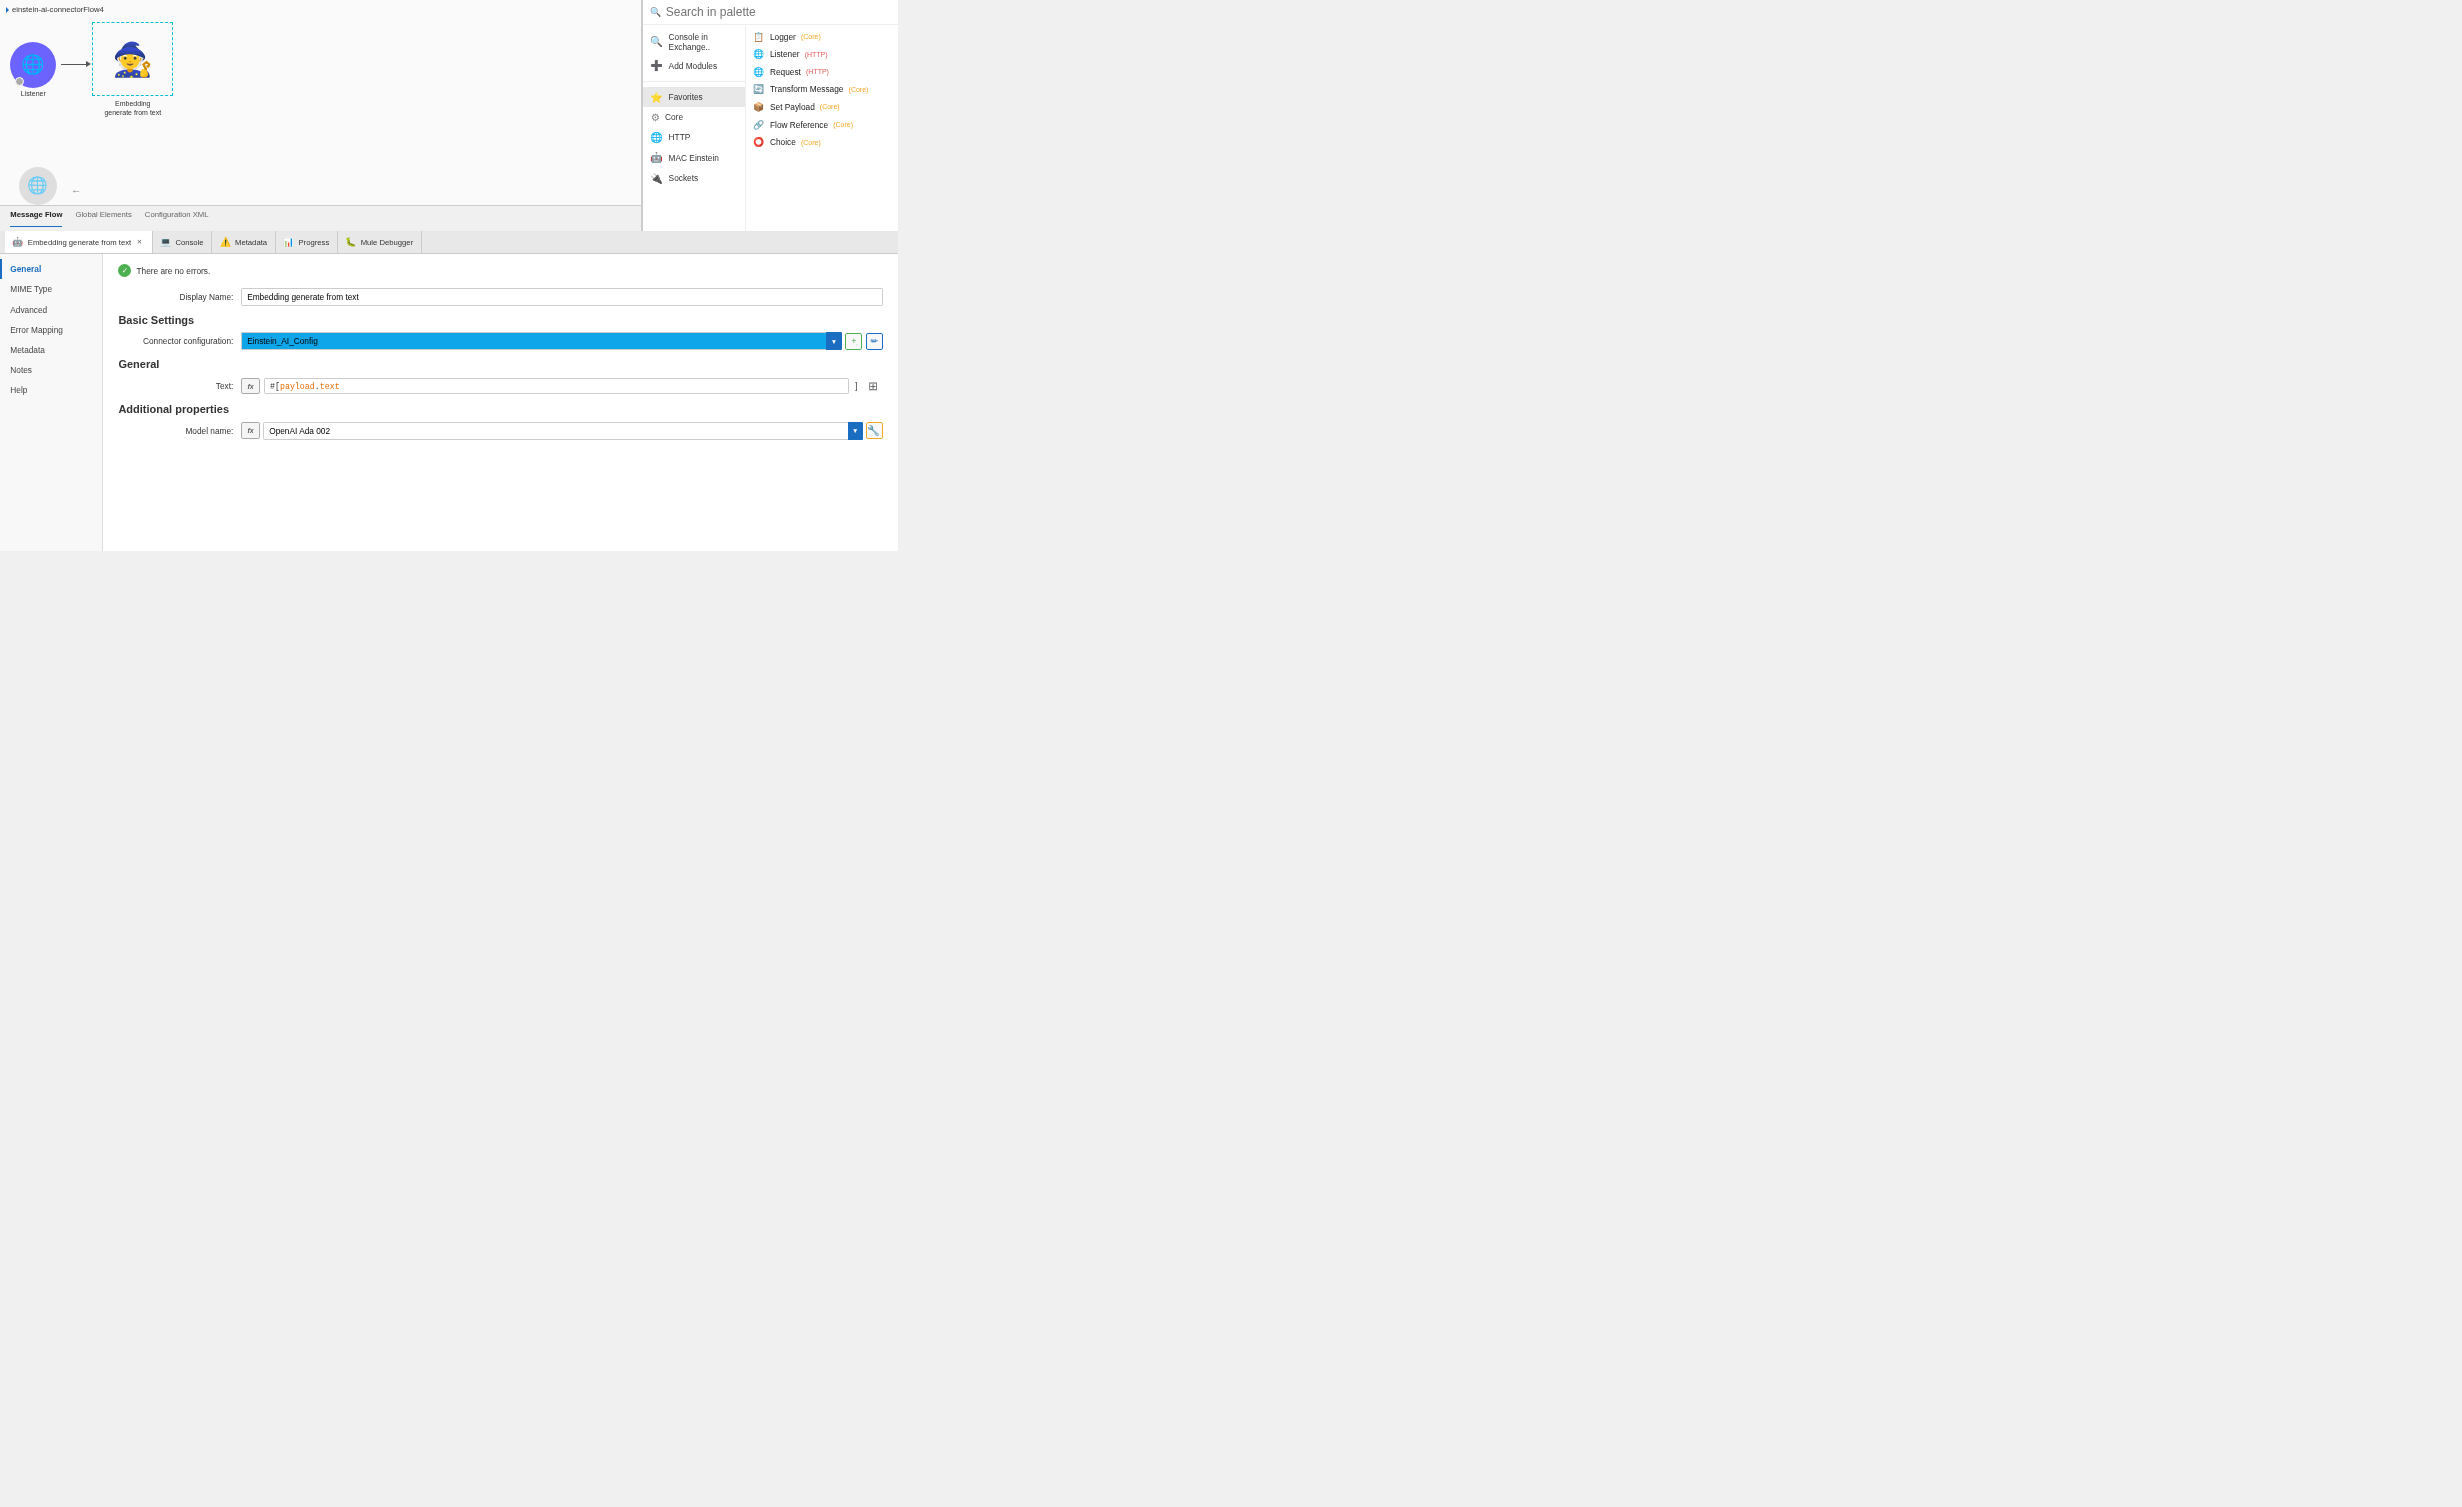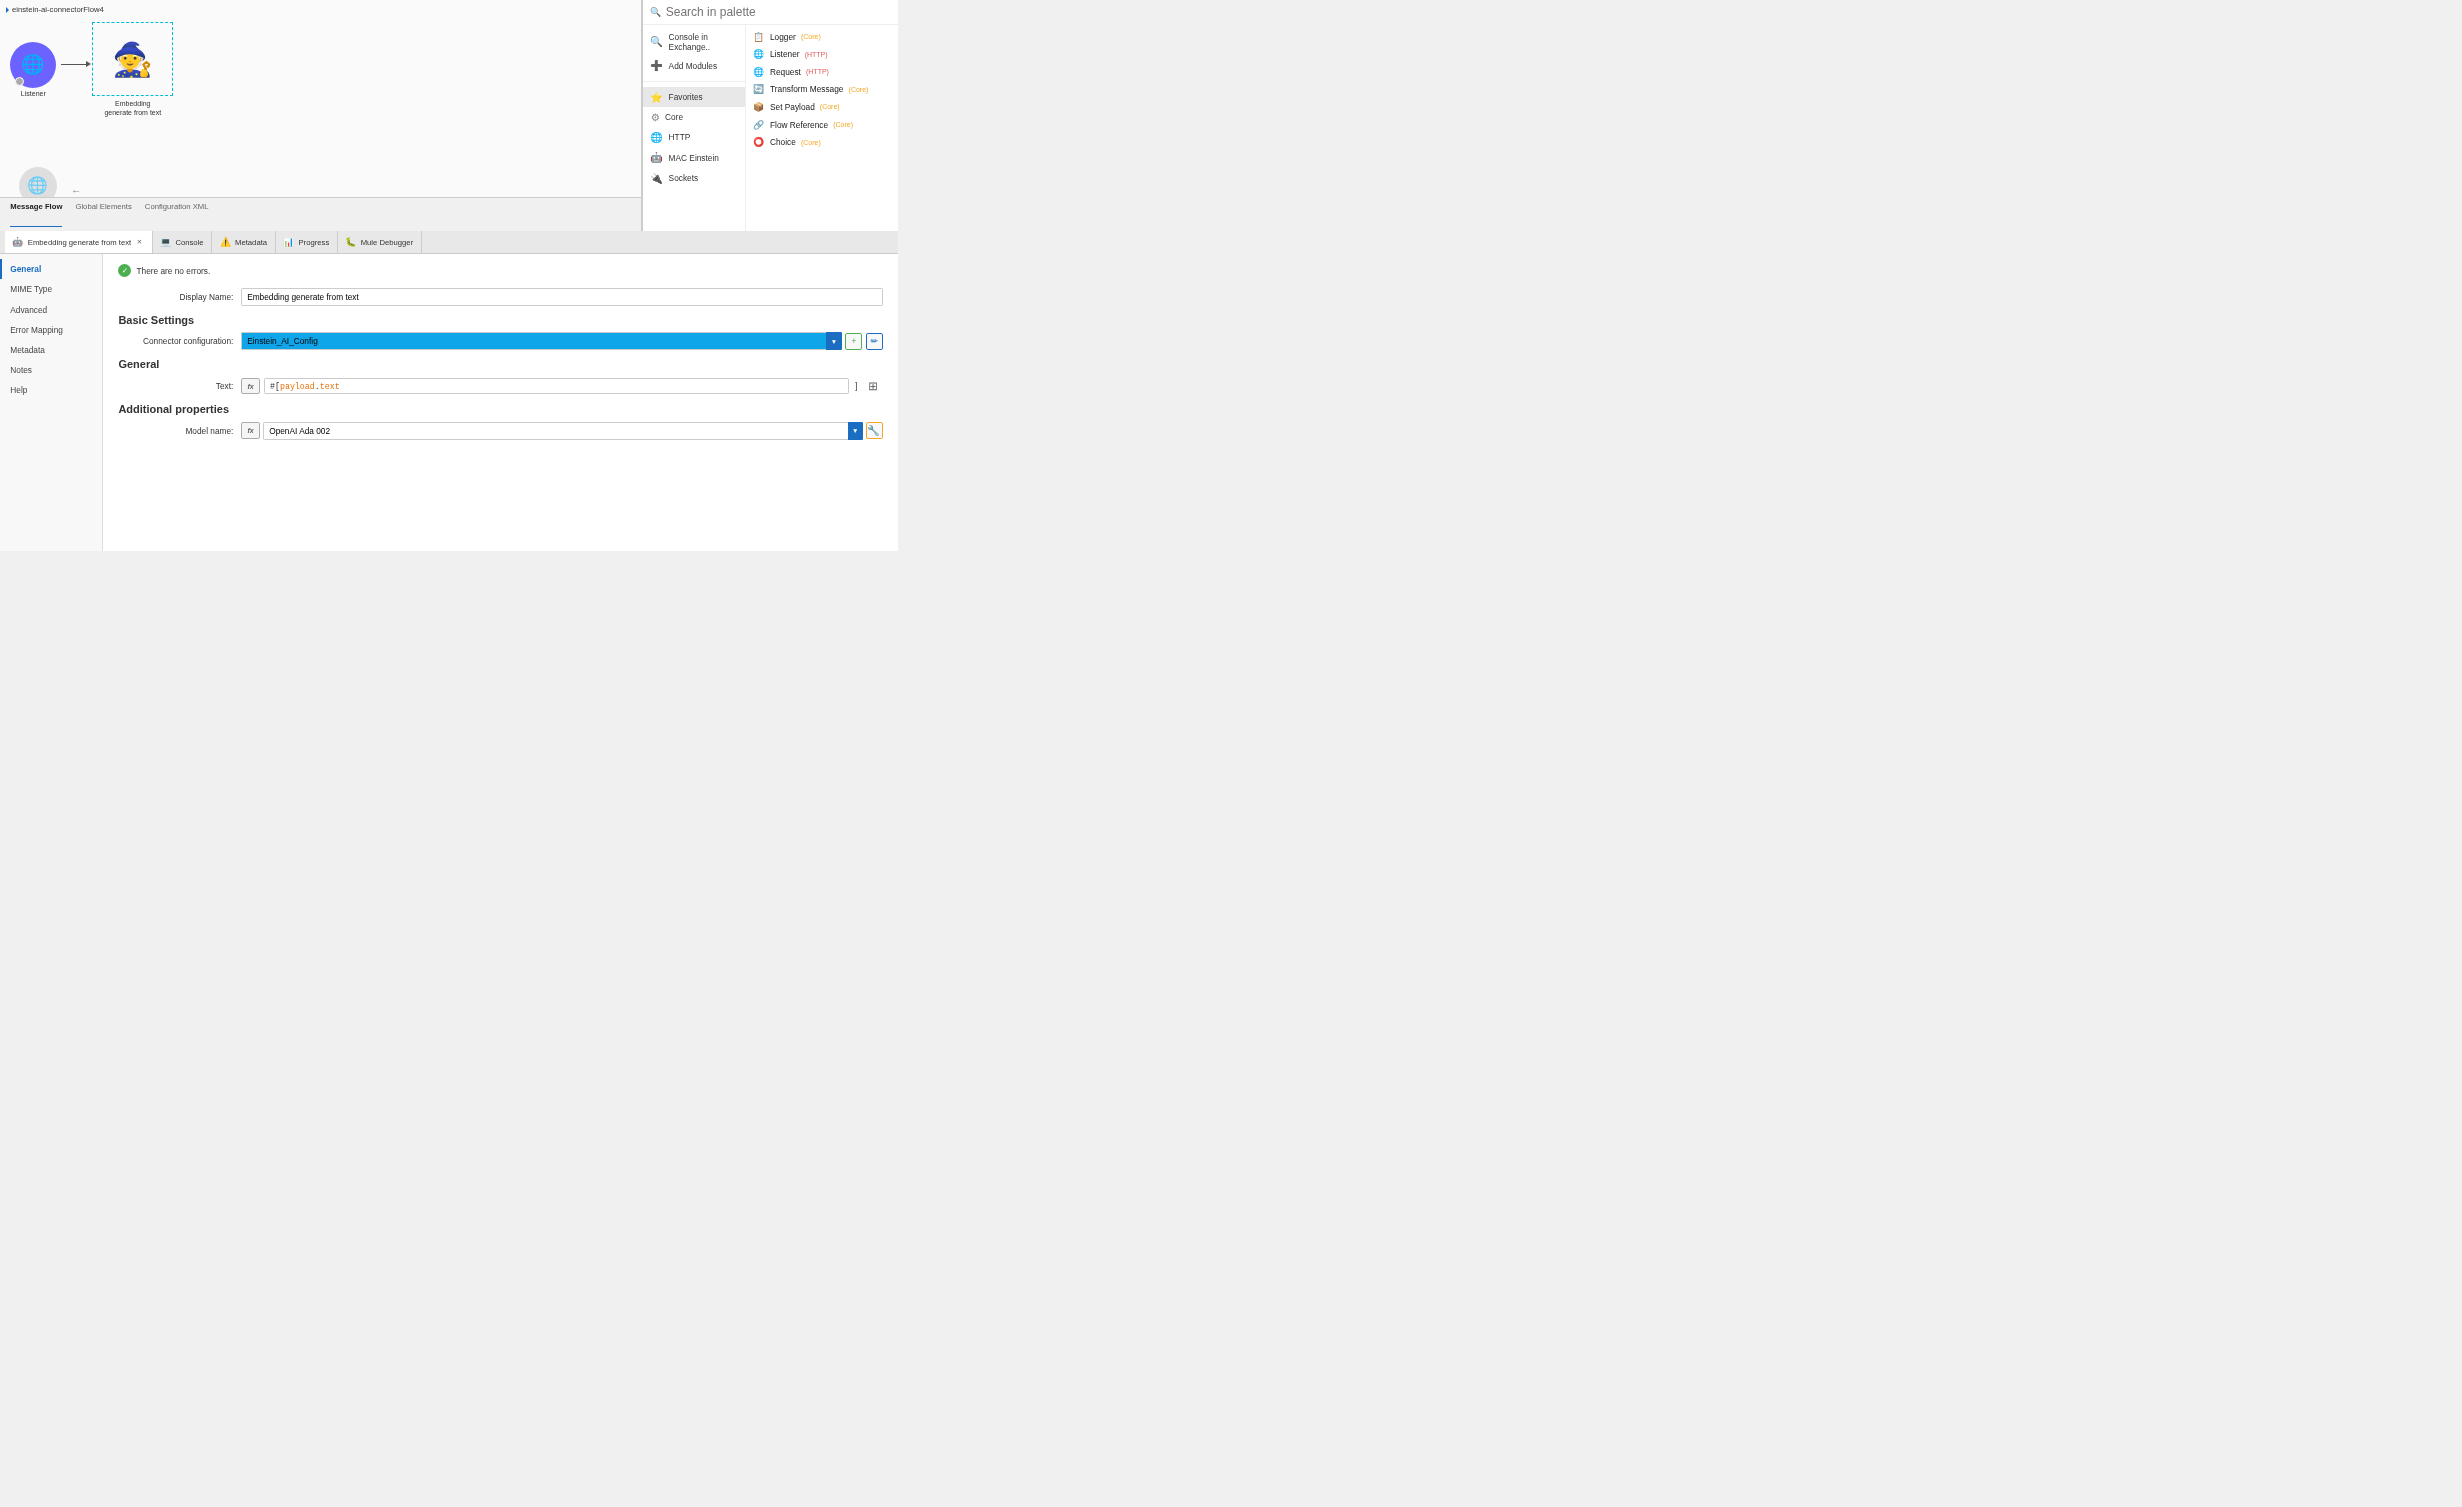--- a/index.html
+++ b/index.html
@@ -49,21 +49,21 @@
       gap: 13px;
       padding: 3.8px 10.3px;
       background: #f0f0f0;
       border-top: 0.6px solid #ccc;
     }
 
     .canvas-tab {
       font-size: 7.7px;
       color: #666;
       cursor: pointer;
-      padding-bottom: 15px;
+      padding-bottom: 7px;
     }
 
     .canvas-tab.active {
       color: #1a1a1a;
       font-weight: 600;
       border-bottom: 1.3px solid #1a6dc0;
     }
 
     
     .palette {

